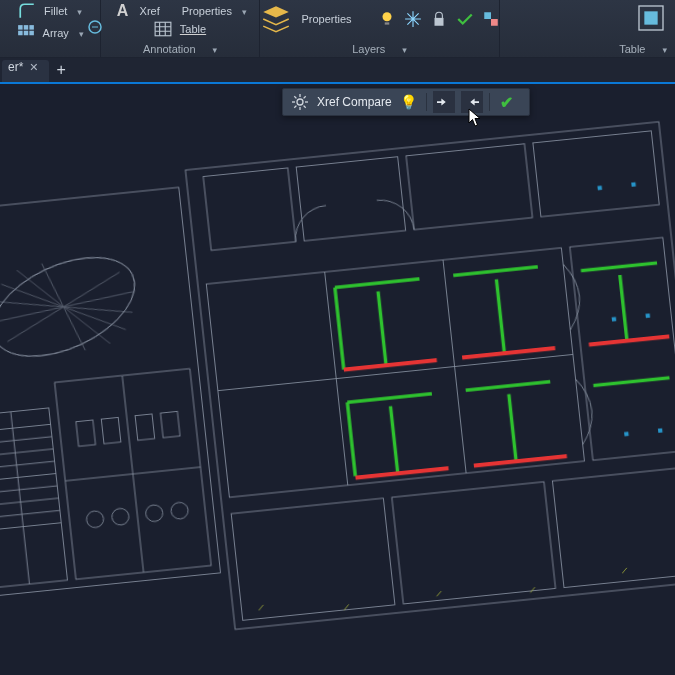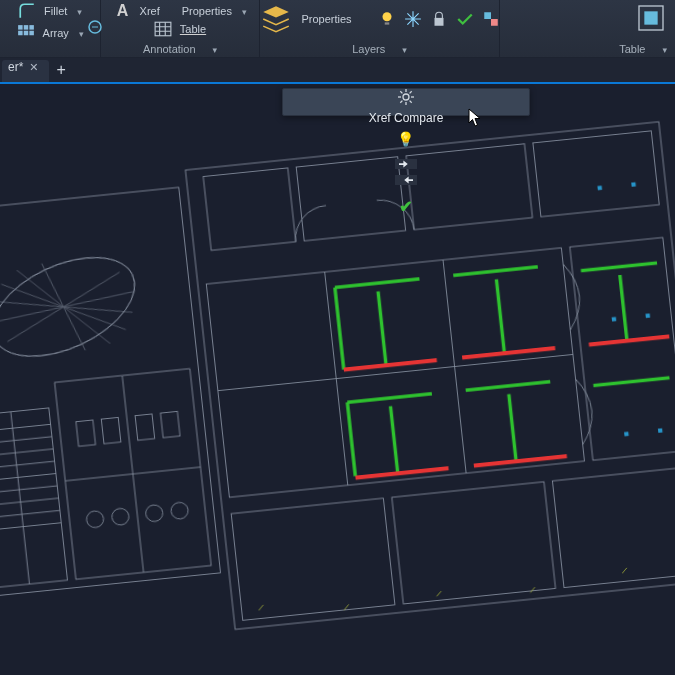--- a/index.html
+++ b/index.html
@@ -57,21 +57,20 @@
   .plan svg { width:100%; height:100%; }
 
   
   .xref {
     position:absolute; top:88px; left:282px; width:248px; height:28px;
     background:#3a4556; border:1px solid #2a3240; border-radius:2px;
     display:flex; align-items:center; gap:6px; padding:0 6px;
     z-index: 8;
     box-shadow: 0 2px 6px rgba(0,0,0,0.4);
     font-size:12px;
-    flex-direction:column;
   }
   .xref .tool { width:22px; height:22px; display:flex; align-items:center; justify-content:center; cursor:pointer;}
   .xref .sep { width:1px; height:18px; background:#2a3240; }
   .bulb { color:#ffd24a; font-size:14px;}
   .arrow { background:#2a3140; width:22px; height:20px; display:flex; align-items:center; justify-content:center; color:#e0e5ea;}
   .check { color:#3fbf3f; font-size:16px; font-weight:bold;}
   .cursor {
     position:absolute; top:108px; left:468px; z-index:9;
     width:14px; height:20px;
   }

